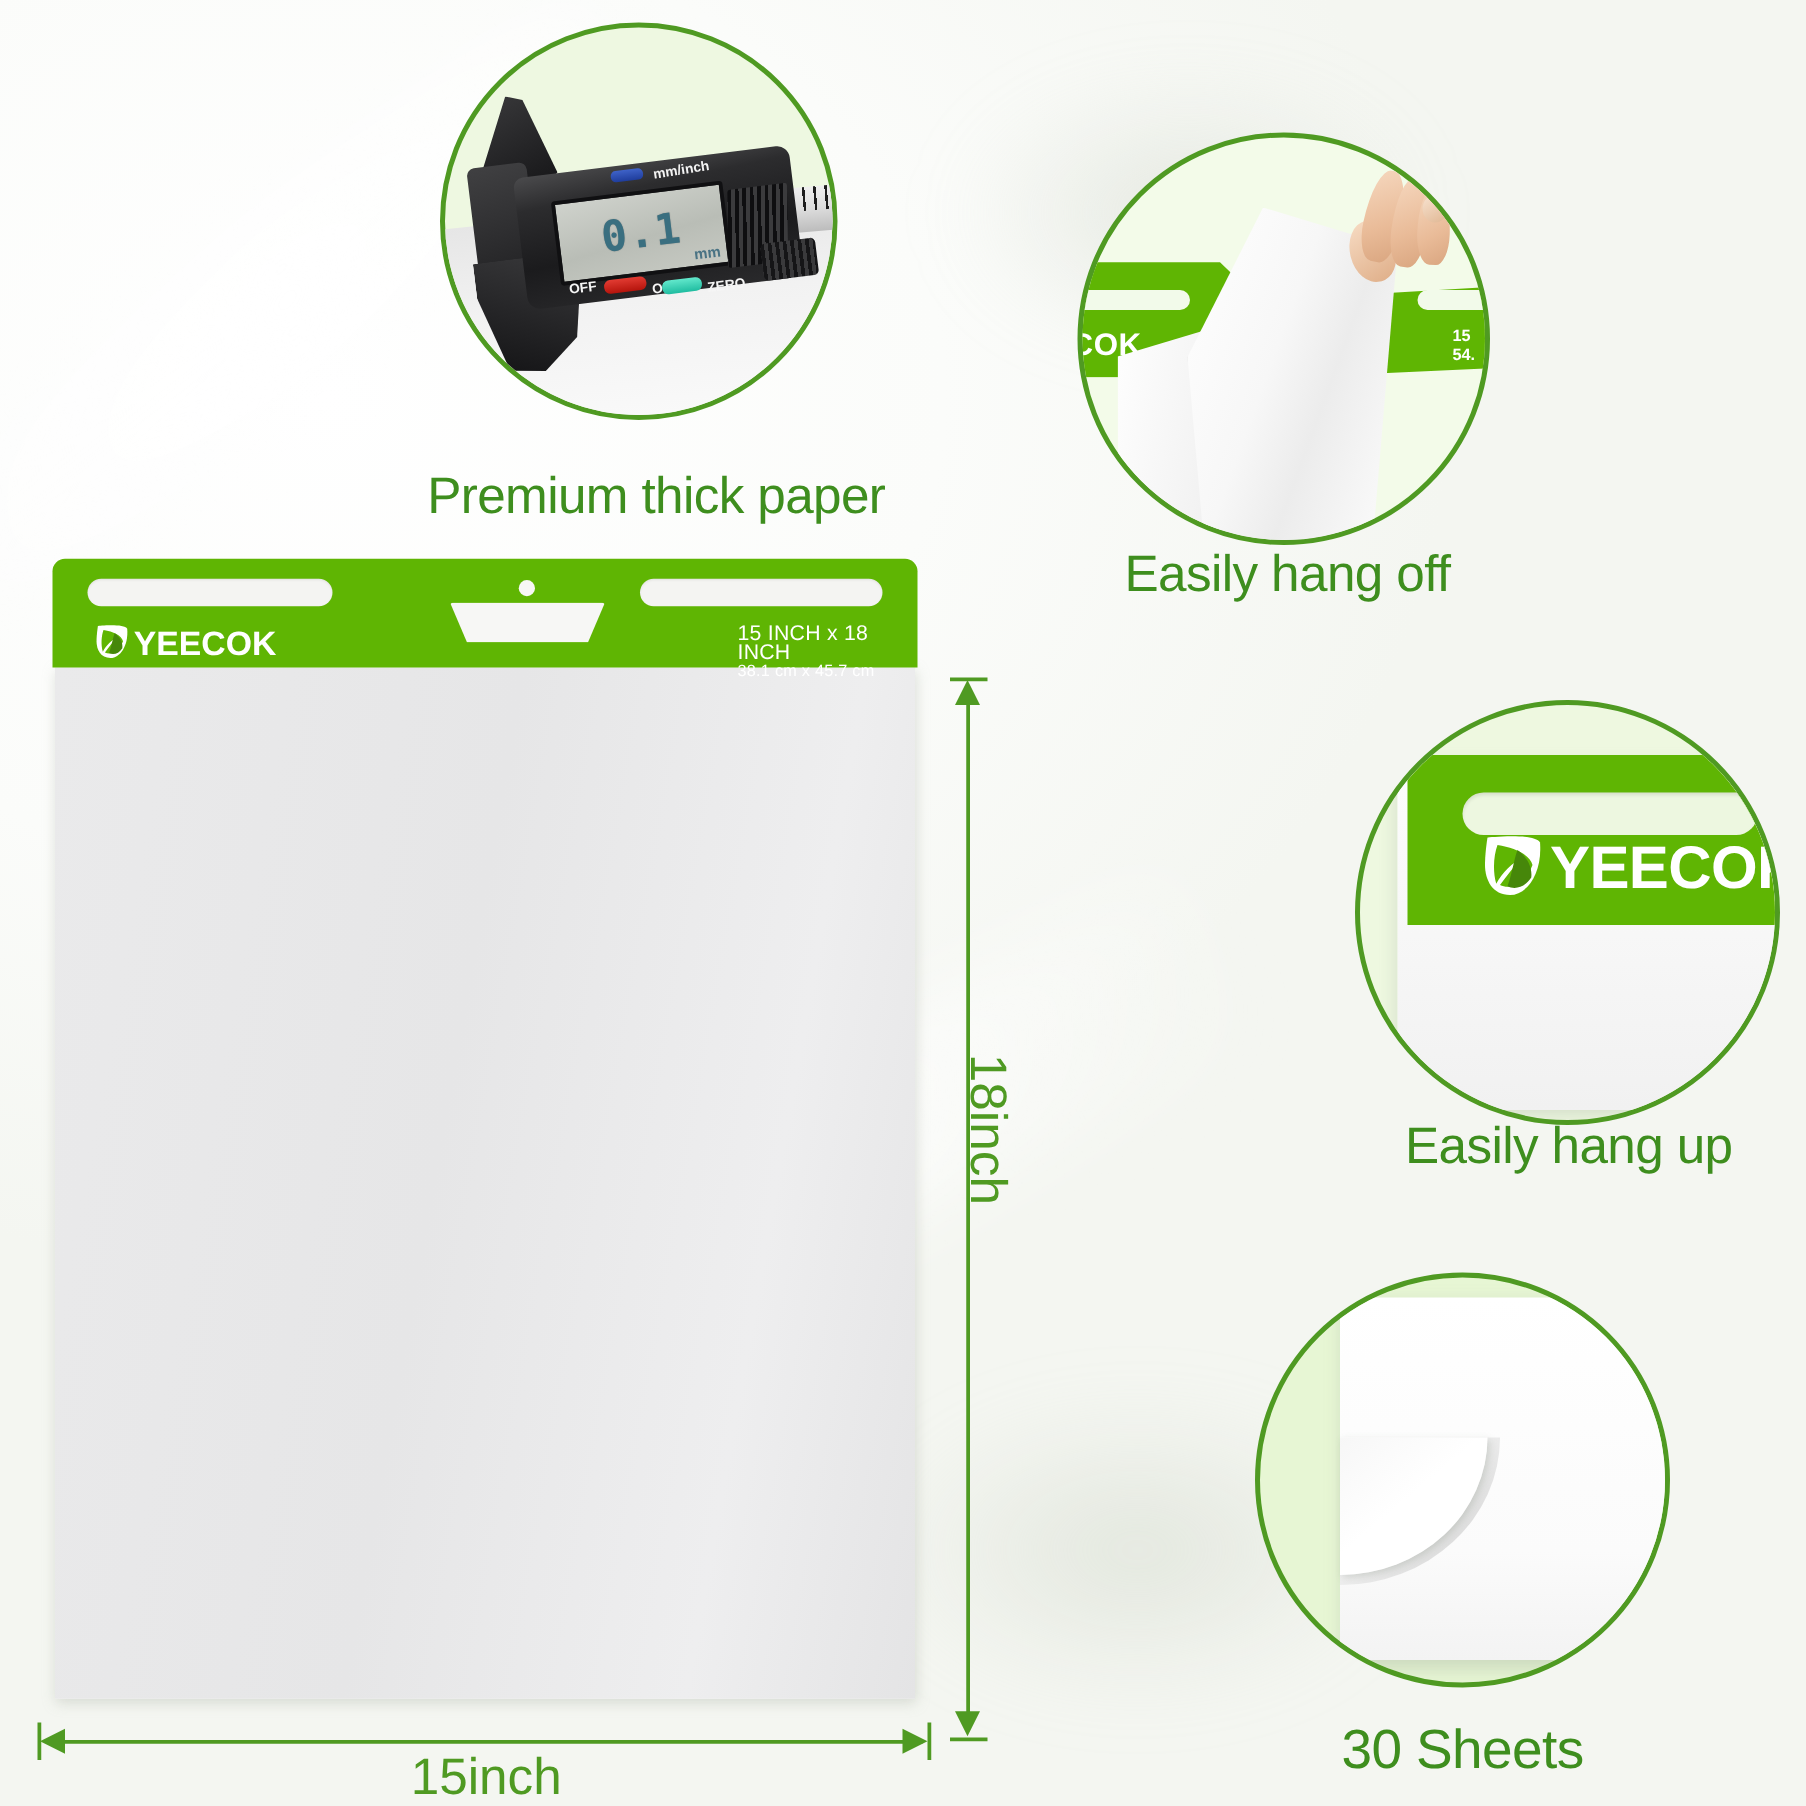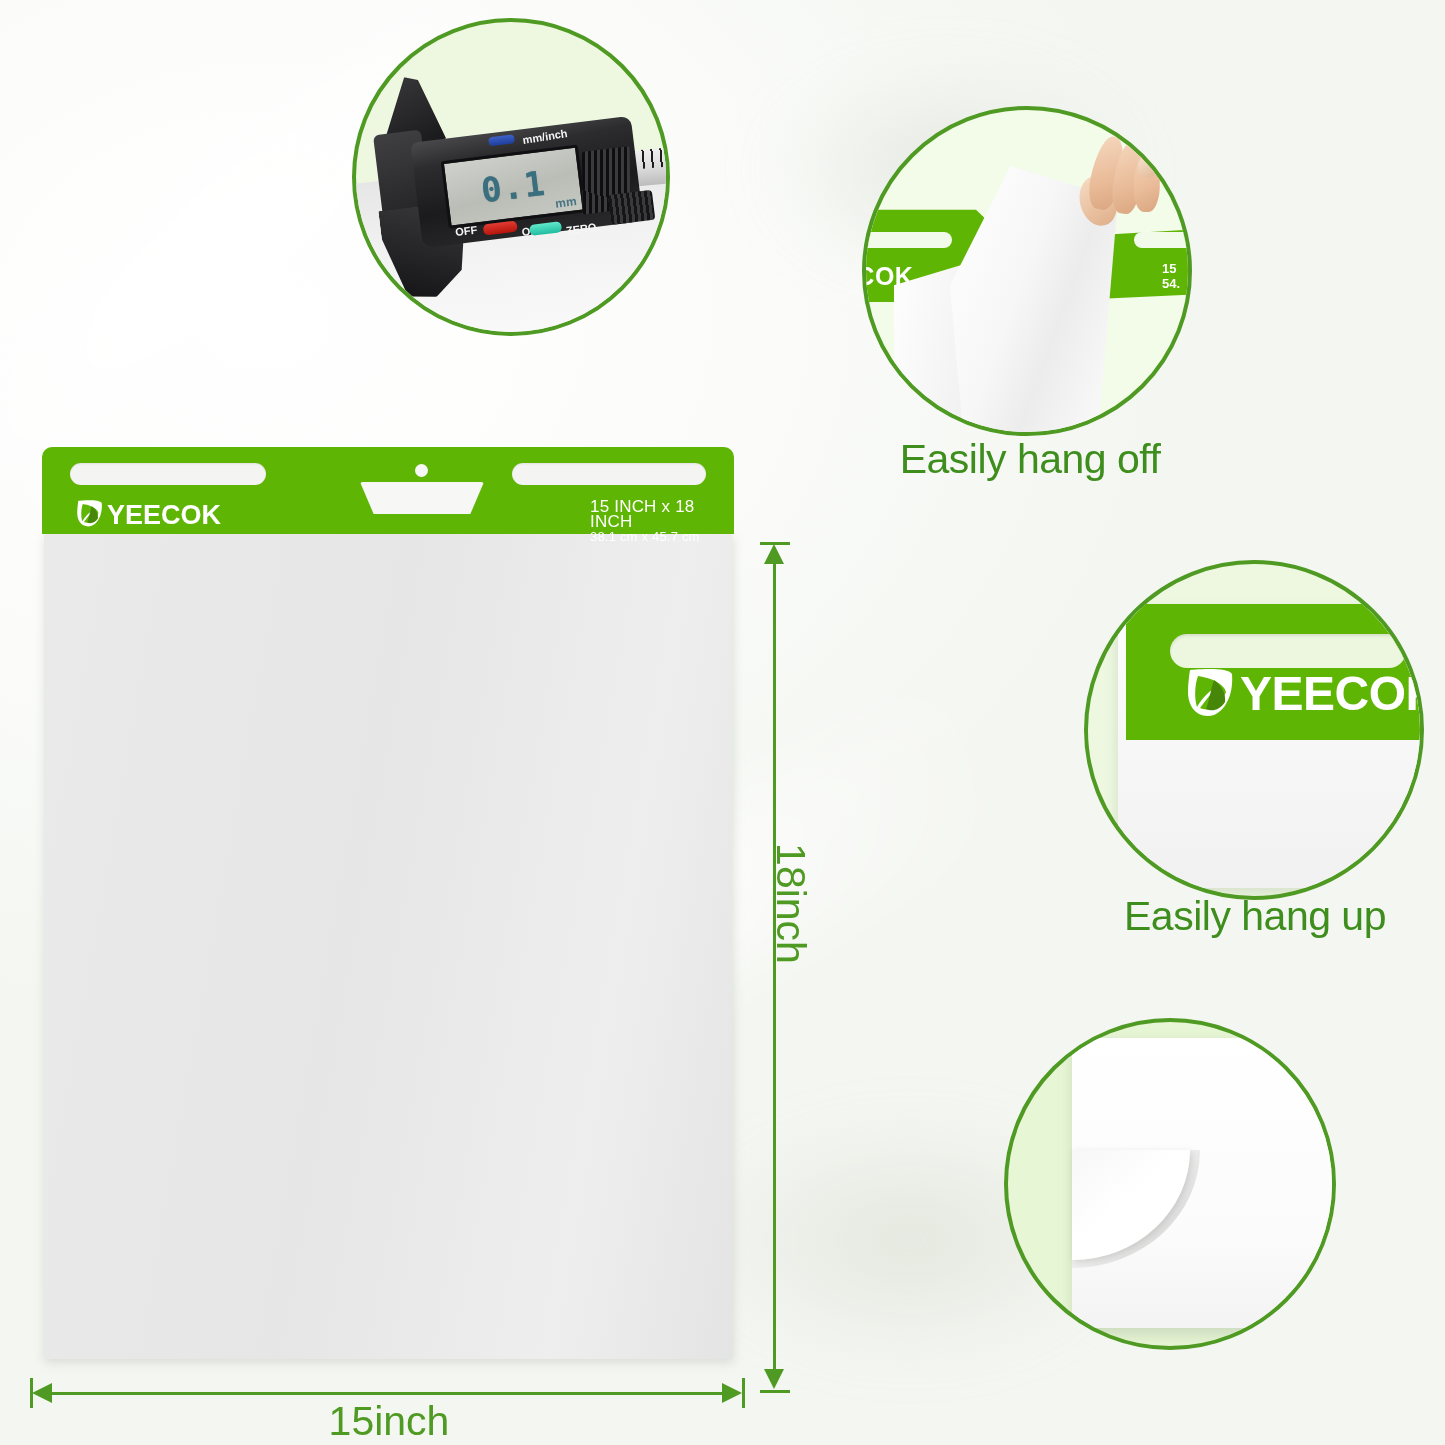--- a/index.html
+++ b/index.html
@@ -390,20 +390,21 @@
         <div class="cal-ridges"></div>
         <div class="cal-lbl off">OFF</div>
         <div class="cal-btn-red"></div>
         <div class="cal-lbl on">ON</div>
         <div class="cal-btn-teal"></div>
         <div class="cal-lbl zero">ZERO</div>
       </div>
       <div class="cal-knob"></div>
     </div>
   </div>
+  <div class="feature-caption" id="caption-thick">Premium thick paper</div>
 
   <div class="feature-circle" id="circle-tear">
     <div class="tear-pad-green"></div>
     <div class="tear-slot left"></div>
     <div class="tear-slot right"></div>
     <div class="tear-brand">EECOK</div>
     <div class="tear-dims">
       <div>15</div>
       <div>54.</div>
     </div>
@@ -434,20 +435,21 @@
       <span class="brand-text">YEECOK</span>
     </div>
   </div>
   <div class="feature-caption" id="caption-hang">Easily hang up</div>
 
   <div class="feature-circle" id="circle-sheets">
     <div class="sheets-paper"></div>
     <div class="sheets-curl"></div>
     <div class="sheets-curl-inner"></div>
   </div>
+  <div class="feature-caption" id="caption-sheets">30 Sheets</div>
 
   <div id="product">
     <div id="product-paper"></div>
     <div id="product-header">
       <div class="prod-slot left"></div>
       <div class="prod-slot right"></div>
       <div class="prod-hole"></div>
       <div class="prod-trap"></div>
       <div id="prod-brand">
         <span class="leaf-mark">

